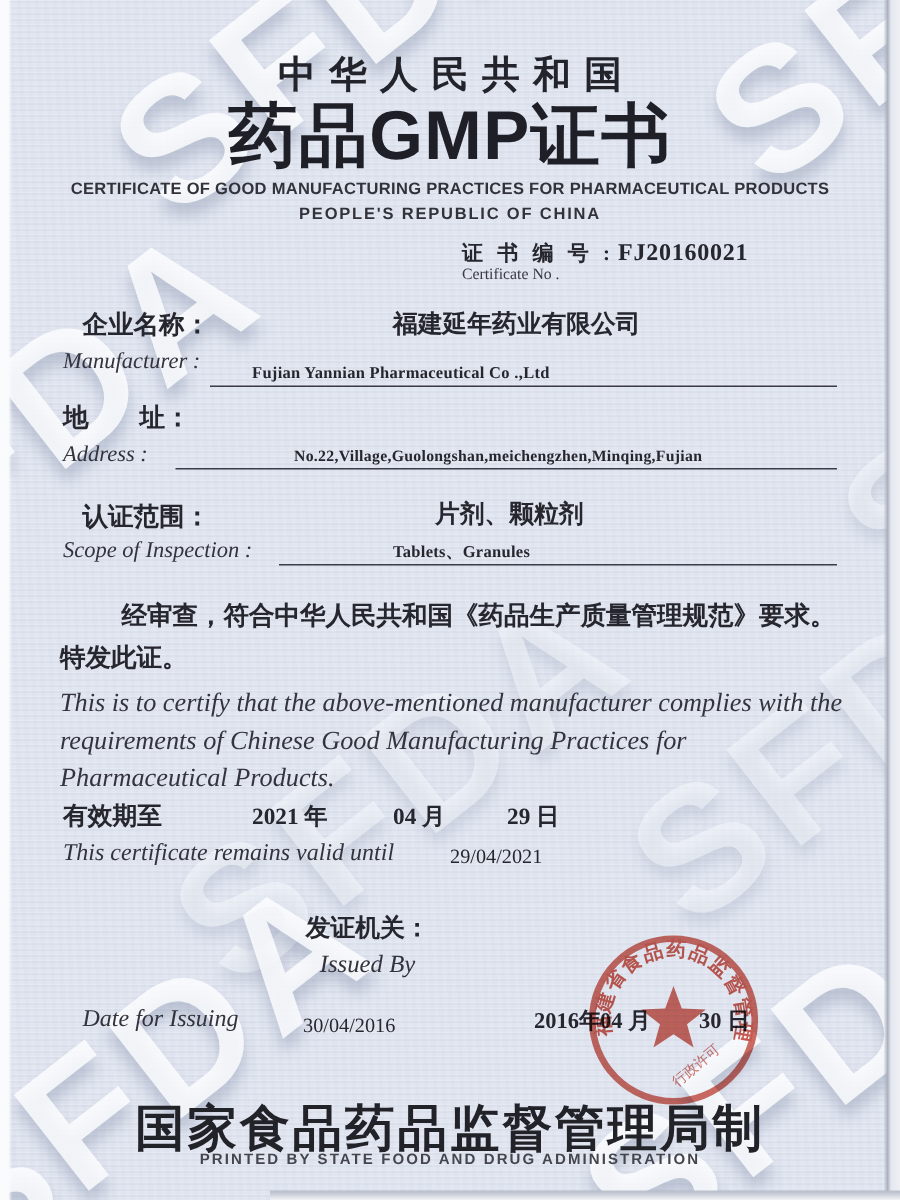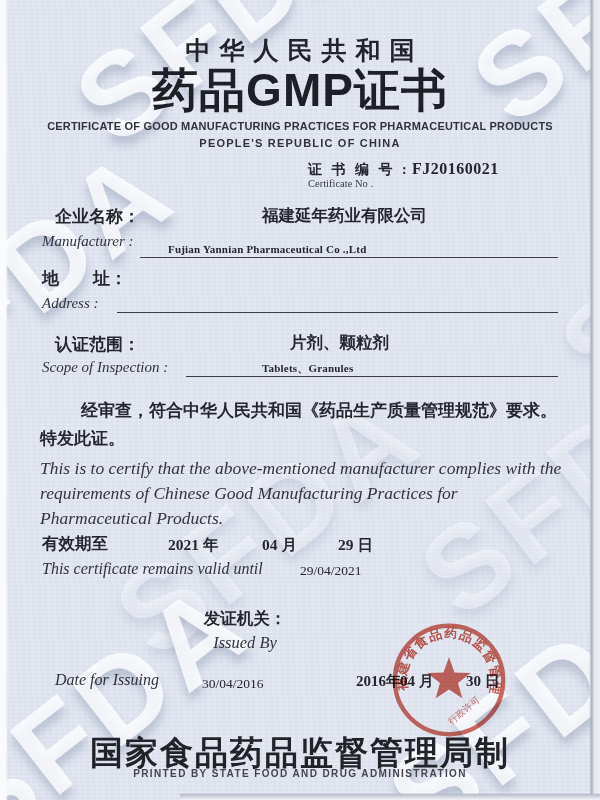--- a/index.html
+++ b/index.html
@@ -102,20 +102,21 @@
 
     <div class="abs lab-zh" style="left:55px;top:207px;">企业名称：</div>
     <div class="abs val-zh" style="left:262px;top:207px;">福建延年药业有限公司</div>
     <div class="abs lab-en" style="left:42px;top:233px;">Manufacturer :</div>
     <div class="abs uline" style="left:140px;top:257px;width:418px;"></div>
     <div class="abs val-en" style="left:168px;top:243px;">Fujian Yannian Pharmaceutical Co .,Ltd</div>
 
     <div class="abs lab-zh" style="left:42px;top:269px;">地　　址：</div>
     <div class="abs lab-en" style="left:42px;top:295px;">Address :</div>
     <div class="abs uline" style="left:117px;top:312px;width:441px;"></div>
+    <div class="abs val-en" style="left:196px;top:299px;font-size:10.5px;">No.22,Village,Guolongshan,meichengzhen,Minqing,Fujian</div>
 
     <div class="abs lab-zh" style="left:55px;top:335px;">认证范围：</div>
     <div class="abs val-zh" style="left:290px;top:334px;">片剂、颗粒剂</div>
     <div class="abs lab-en" style="left:42px;top:359px;">Scope of Inspection :</div>
     <div class="abs uline" style="left:186px;top:376px;width:372px;"></div>
     <div class="abs val-en" style="left:262px;top:362px;">Tablets、Granules</div>
 
     <div class="abs stmt">
       <div class="stmt-zh indent">经审查，符合中华人民共和国《药品生产质量管理规范》要求。</div>
       <div class="stmt-zh">特发此证。</div>

